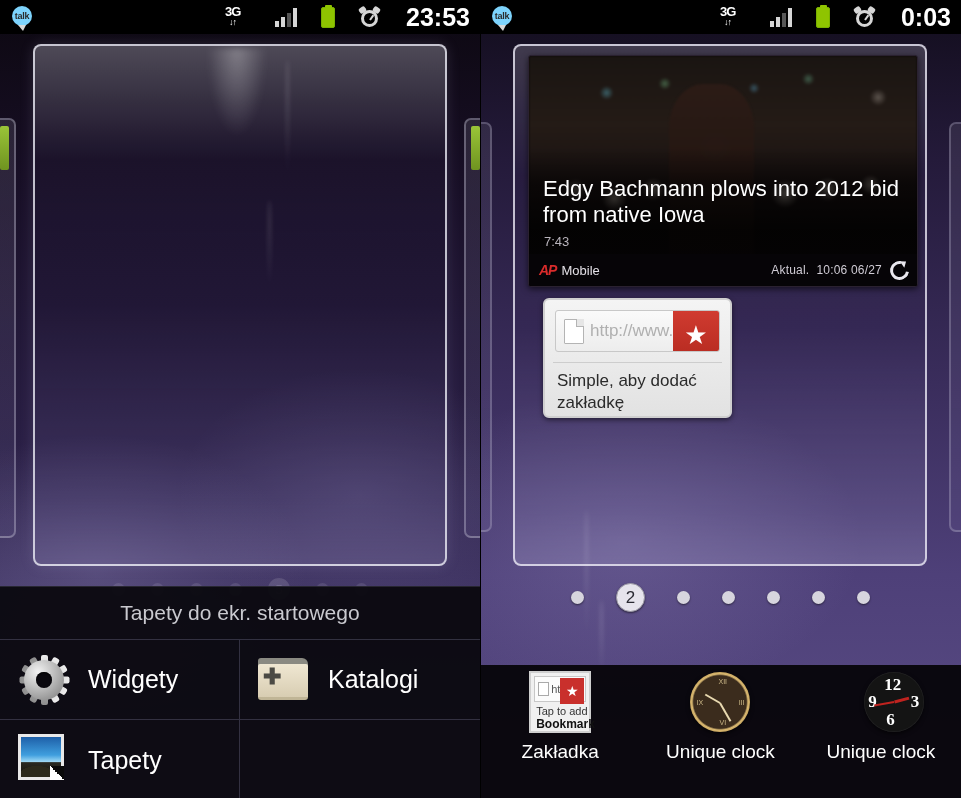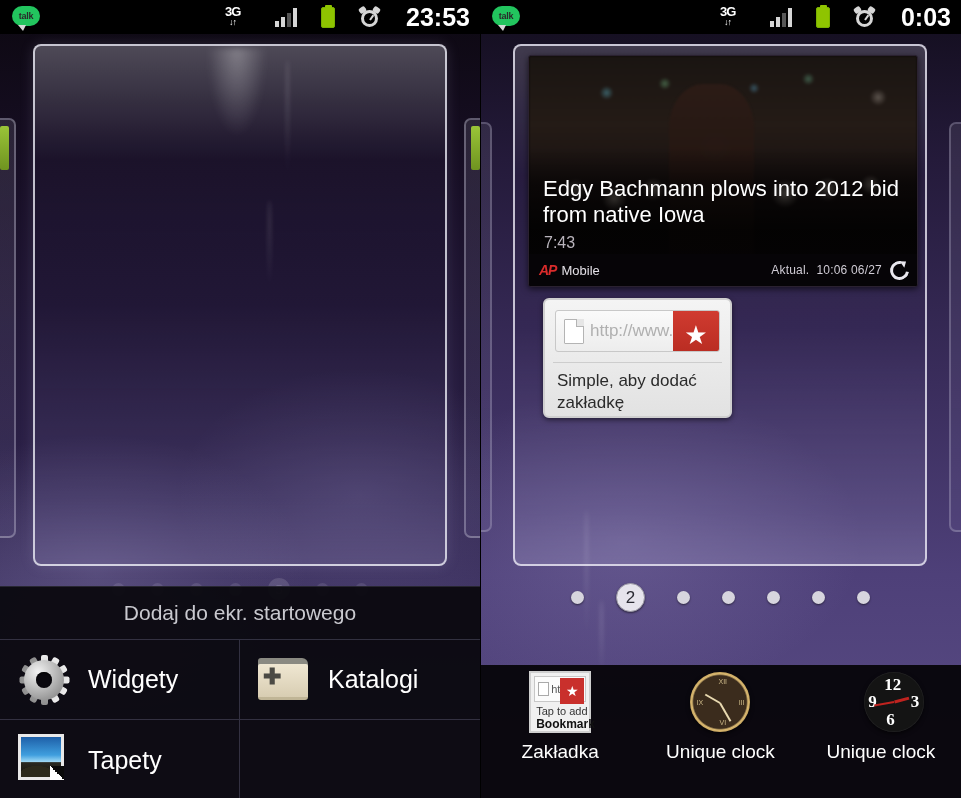--- a/index.html
+++ b/index.html
@@ -18,22 +18,22 @@
   
   .statusbar {
     position: absolute; top: 0; left: 0; right: 0; height: 34px;
     background: #000; z-index: 30;
     display: flex; align-items: center;
   }
   .talk-icon {
     margin-left: 12px; width: 30px; height: 22px; position: relative;
   }
   .talk-bubble {
-    width: 28px; height: 20px; border-radius: 10px 10px 10px 10px;
-    background: #22c55e; display: flex; align-items: center; justify-content: center;
+    width: 20px; height: 20px; border-radius: 10px 10px 10px 10px;
+    background: #7dd3fc; display: flex; align-items: center; justify-content: center;
     font-size: 9px; color: #2a2a2a; font-weight: bold; letter-spacing: -0.3px;
   }
   .talk-bubble:after {
     content: ""; position: absolute; left: 6px; bottom: -3px;
     border-left: 5px solid transparent; border-right: 3px solid transparent;
     border-top: 6px solid #d8d8d8;
   }
   .sb-right { margin-left: auto; display: flex; align-items: center; gap: 24px; padding-right: 10px; }
   .ico-3g { position: relative; width: 26px; height: 24px; color: #fff; }
   .ico-3g .lbl { font-size: 13px; font-weight: bold; letter-spacing:-1px; line-height: 13px; font-family:"Liberation Sans",sans-serif; }
@@ -207,21 +207,21 @@
       radial-gradient(circle 12px at 90% 18%, rgba(200,190,180,0.35), rgba(0,0,0,0) 70%),
       linear-gradient(180deg, #1a1512 0%, #241b16 30%, #171010 60%, #0d0909 100%);
     filter: blur(1px);
   }
   .news-figure { position:absolute; left: 36%; top: 12%; width: 22%; height: 88%;
     background: linear-gradient(180deg, rgba(45,28,22,0.95), rgba(25,16,14,0.98));
     border-radius: 40% 40% 0 0 / 22% 22% 0 0; filter: blur(1px); }
   .news-scrim { position:absolute; left:0; right:0; bottom:0; height: 60%;
     background: linear-gradient(180deg, rgba(0,0,0,0) 0%, rgba(0,0,0,0.55) 25%, rgba(0,0,0,0.82) 60%, rgba(5,3,5,0.95) 100%); }
   .news-head { position:absolute; left: 14px; right: 10px; top: 120px; color:#fff; font-size: 22px; line-height: 26px; }
-  .news-time { position:absolute; left: 15px; top: 178px; color:#b9b4bc; font-size: 16px; }
+  .news-time { position:absolute; left: 15px; top: 178px; color:#b9b4bc; font-size: 13px; }
   .news-bar { position:absolute; left:0; right:0; bottom:0; height: 32px; background: rgba(6,4,7,0.96);
     display:flex; align-items:center; padding: 0 8px 0 10px; }
   .ap-logo { color:#d92b2b; font-weight:bold; font-style:italic; font-size: 14px; letter-spacing:-1px; }
   .ap-mobile { color:#e3e0e6; font-size: 13px; margin-left: 5px; }
   .news-upd { margin-left:auto; color:#cfcbd4; font-size: 12px; letter-spacing:0.2px; }
   .refresh { width: 19px; height: 19px; margin-left: 8px; border-radius:50%;
     border: 3px solid #e9e7ee; border-right-color: transparent; transform: rotate(-35deg); position:relative;}
   .refresh:after { content:""; position:absolute; right:-4px; top:-1px; width:0;height:0;
     border-left:5px solid #e9e7ee; border-top:4px solid transparent; border-bottom:4px solid transparent; }
 
@@ -349,21 +349,21 @@
           <div class="e1"></div>
             <div class="e2"></div>
             <div class="face"></div>
             <div class="hand"></div>
         </div>
         <div class="clock-text">23:53</div>
       </div>
     </div>
 
     <div class="sheet">
-      <div class="sheet-title">Dodaj do ekr. startowego</div>
+      <div class="sheet-title">Tapety do ekr. startowego</div>
       <div class="sheet-grid">
 
         <div class="sheet-cell">
           <div class="sheet-ico">
             <div class="gear">
               <i style="transform:rotate(0deg)"></i>
                 <i style="transform:rotate(30deg)"></i>
                 <i style="transform:rotate(60deg)"></i>
               <i style="transform:rotate(90deg)"></i>
                 <i style="transform:rotate(120deg)"></i>

